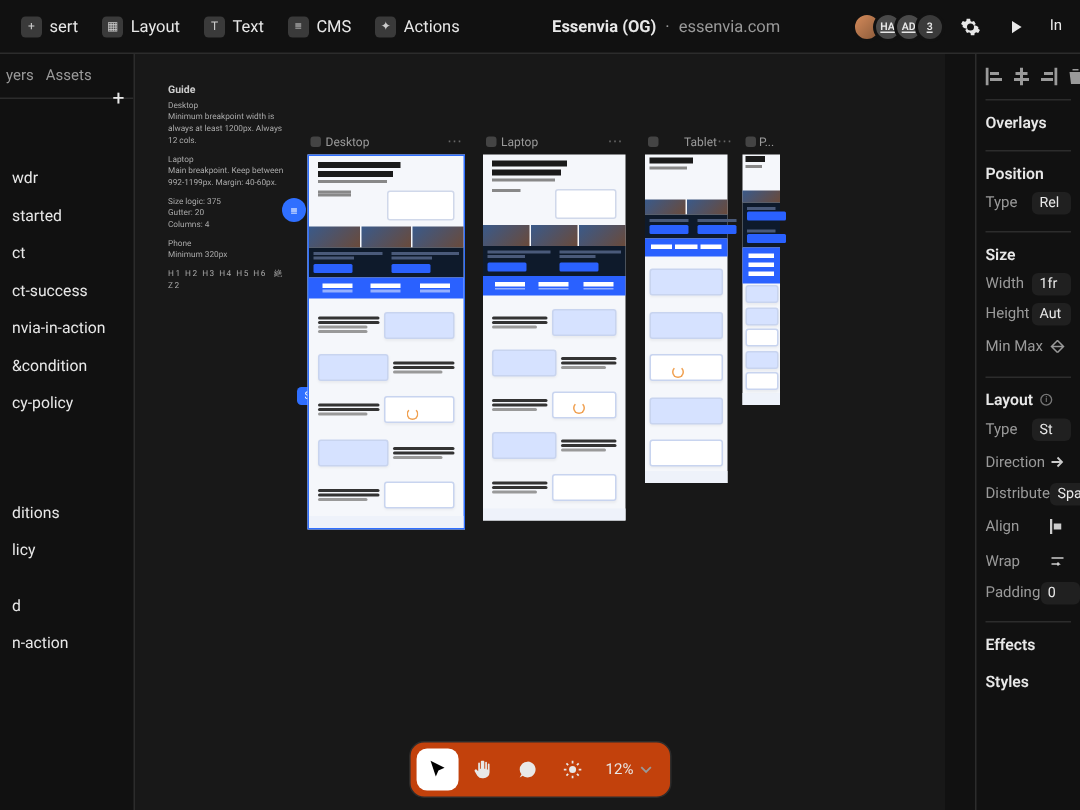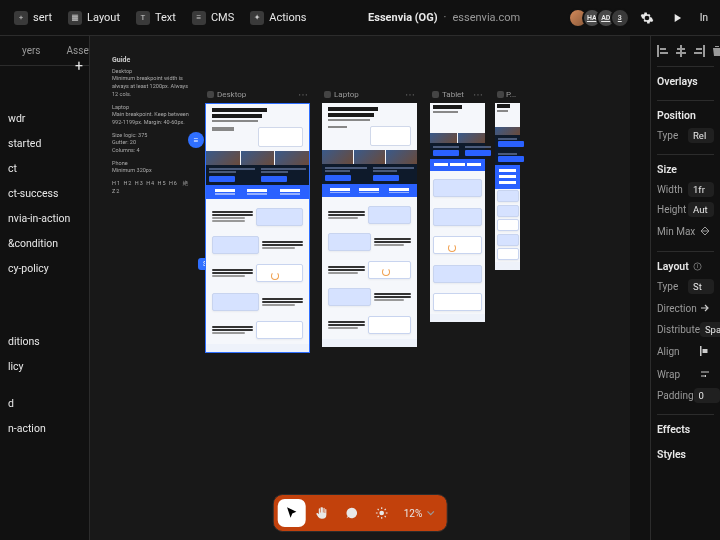--- a/index.html
+++ b/index.html
@@ -71,21 +71,21 @@
     border-right:1px solid var(--border);
     overflow:hidden;
     z-index:3;
   }
   .left-tabs{
     display:flex;height:30px;align-items:center;
     border-bottom:1px solid var(--border);
     font-size:10px;padding:0 4px;gap:8px;
     position:relative;
   }
-  .left-tabs span{color:var(--text-dim);cursor:pointer;margin-left:18px;}
+  .left-tabs span{color:var(--text-dim);cursor:pointer;}
   .left-tabs .plus{position:absolute;right:6px;top:22px;font-size:14px;color:var(--text);cursor:pointer;}
   .page-list{padding:40px 0 0 0;}
   .page-item{
     padding:6px 8px;font-size:10.5px;color:var(--text);
     white-space:nowrap;overflow:hidden;text-overflow:ellipsis;
     cursor:pointer;
   }
 
   
   .right-panel{
@@ -615,21 +615,21 @@
             <span class="s"></span>
           </div>
           <div class="img"></div>
         </div>
       <div class="foot"></div>
     </div>
   </div>
 
   <div class="frame tablet">
     <div class="frame-header">
-      <span style="display:flex;align-items:center;gap:3px;">
+      <span style="display:flex;align-items:center;gap:17px;">
           <span class="play"></span>
           <span>Tablet</span>
         </span>
       <span class="menu">⋯</span>
     </div>
     <div class="page">
       <div class="hero">
           <div class="hh"></div>
           <div class="hs"></div>
           <div class="frm" style="height:14px;margin-top:2px;"></div>

